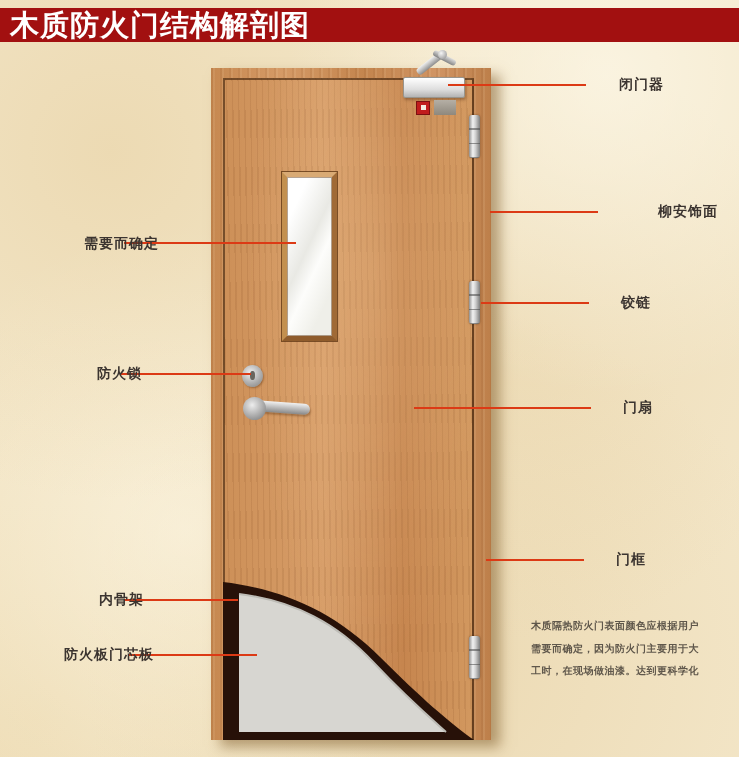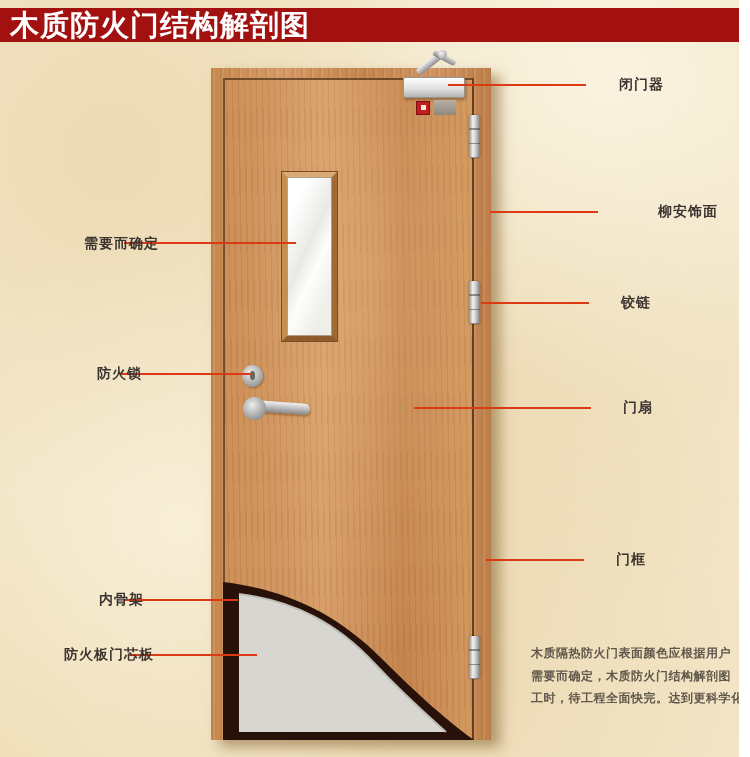--- a/index.html
+++ b/index.html
@@ -101,22 +101,22 @@
   .lbl-glass   { left:59px;  top:235px; }
   .lbl-lock    { left:72px;  top:365px; }
   .lbl-skeleton{ left:74px;  top:591px; }
   .lbl-core    { left:39px;  top:646px;text-align:center; }
   .lbl-closer  { left:594px; top:76px;  }
   .lbl-veneer  { left:605px; top:203px;margin-left:28px; }
   .lbl-hinge   { left:596px; top:294px; }
   .lbl-leaf    { left:598px; top:399px; }
   .lbl-frame   { left:591px; top:551px; }
   
-  .desc { position:absolute; left:531px; top:642px; width:219px;
-    font-size:12px; line-height:22.5px; color:#5f574b; font-weight:bold;
+  .desc { position:absolute; left:531px; top:615px; width:219px;
+    font-size:10px; line-height:22.5px; color:#5f574b; font-weight:bold;
     letter-spacing:.5px; }
   .desc div { white-space:nowrap; }
 </style>
 </head>
 <body>
 
 <div class="stage">
 
   <div class="banner">
     <div class="banner-title">木质防火门结构解剖图</div>
@@ -168,17 +168,17 @@
   <div class="clabel lbl-skeleton">内骨架</div>
   <div class="clabel lbl-core">防火板门芯板</div>
   <div class="clabel lbl-closer">闭门器</div>
   <div class="clabel lbl-veneer">柳安饰面</div>
   <div class="clabel lbl-hinge">铰链</div>
   <div class="clabel lbl-leaf">门扇</div>
   <div class="clabel lbl-frame">门框</div>
 
   <div class="desc">
     <div>木质隔热防火门表面颜色应根据用户</div>
-    <div>需要而确定，木质防火门结构解剖图</div>
-    <div>工时，待工程全面快完。达到更科学化</div>
+    <div>需要而确定，因为防火门主要用于大</div>
+    <div>工时，在现场做油漆。达到更科学化</div>
   </div>
 
 </div>
 
 </body></html>

